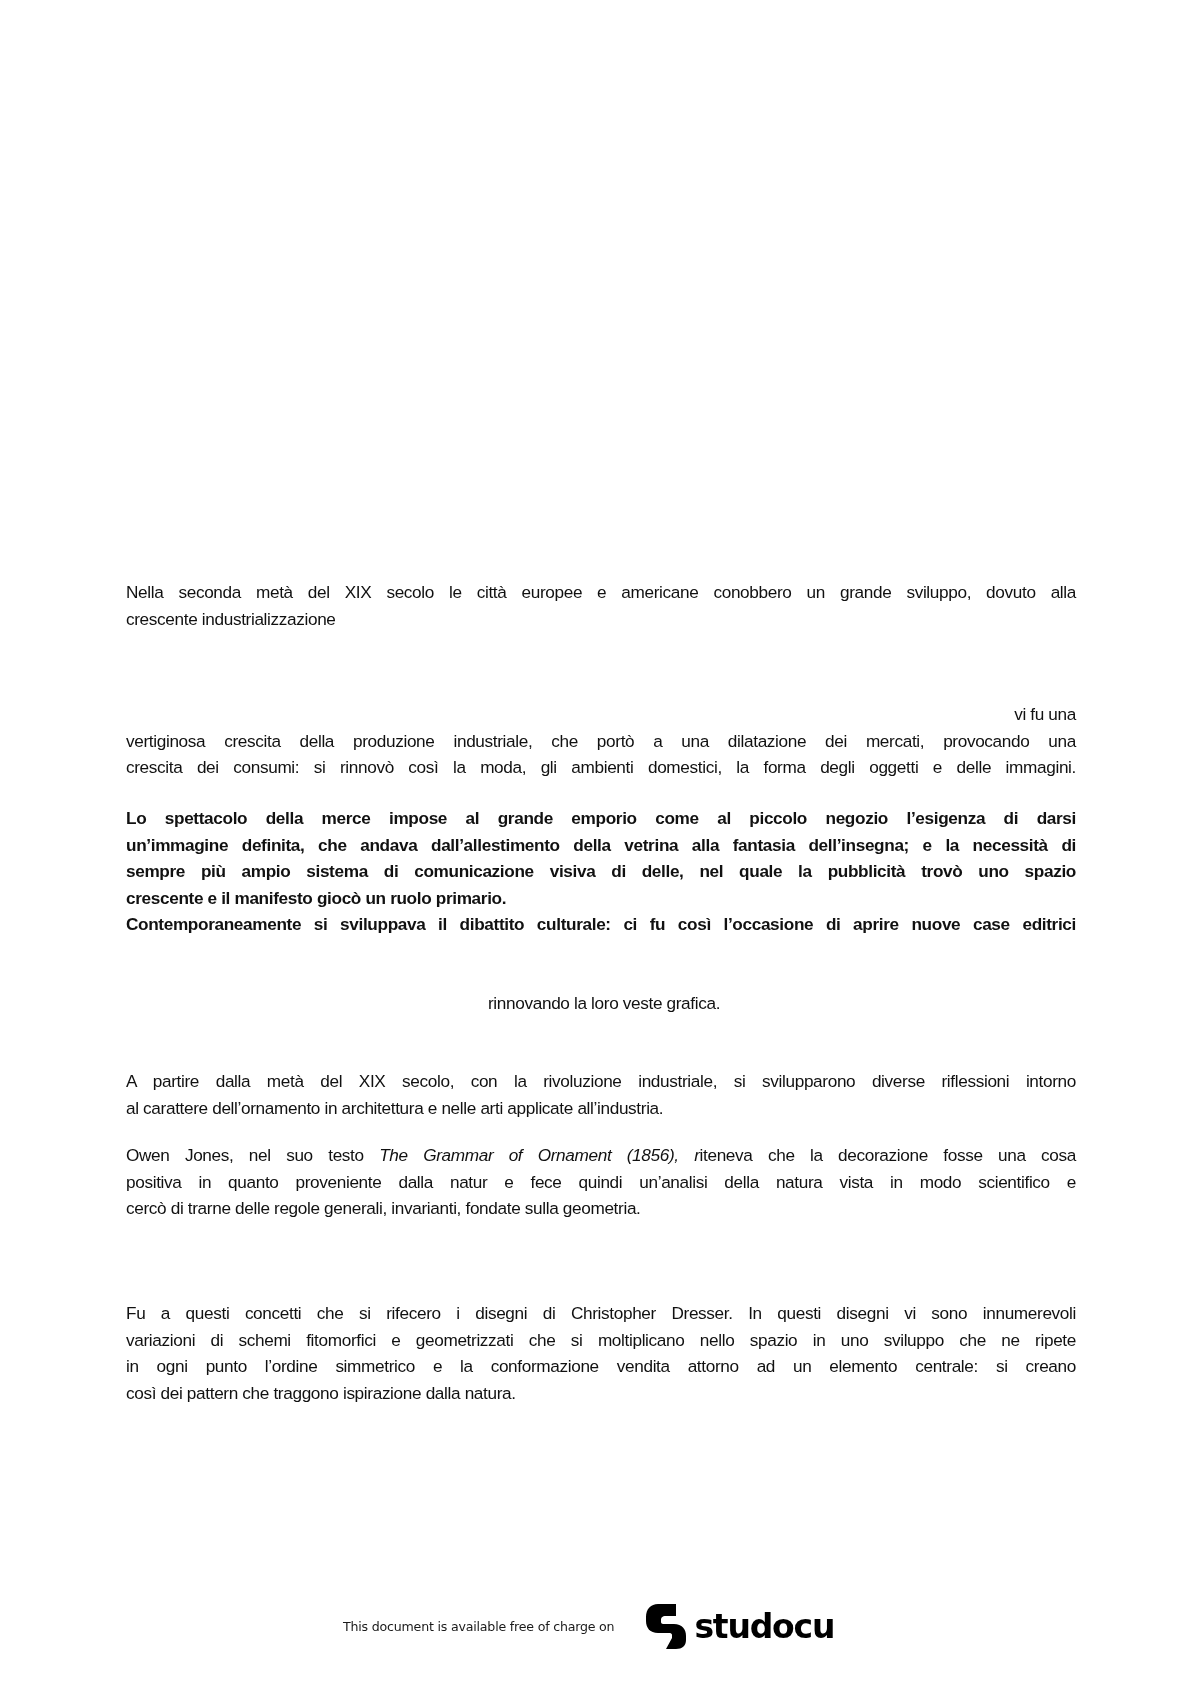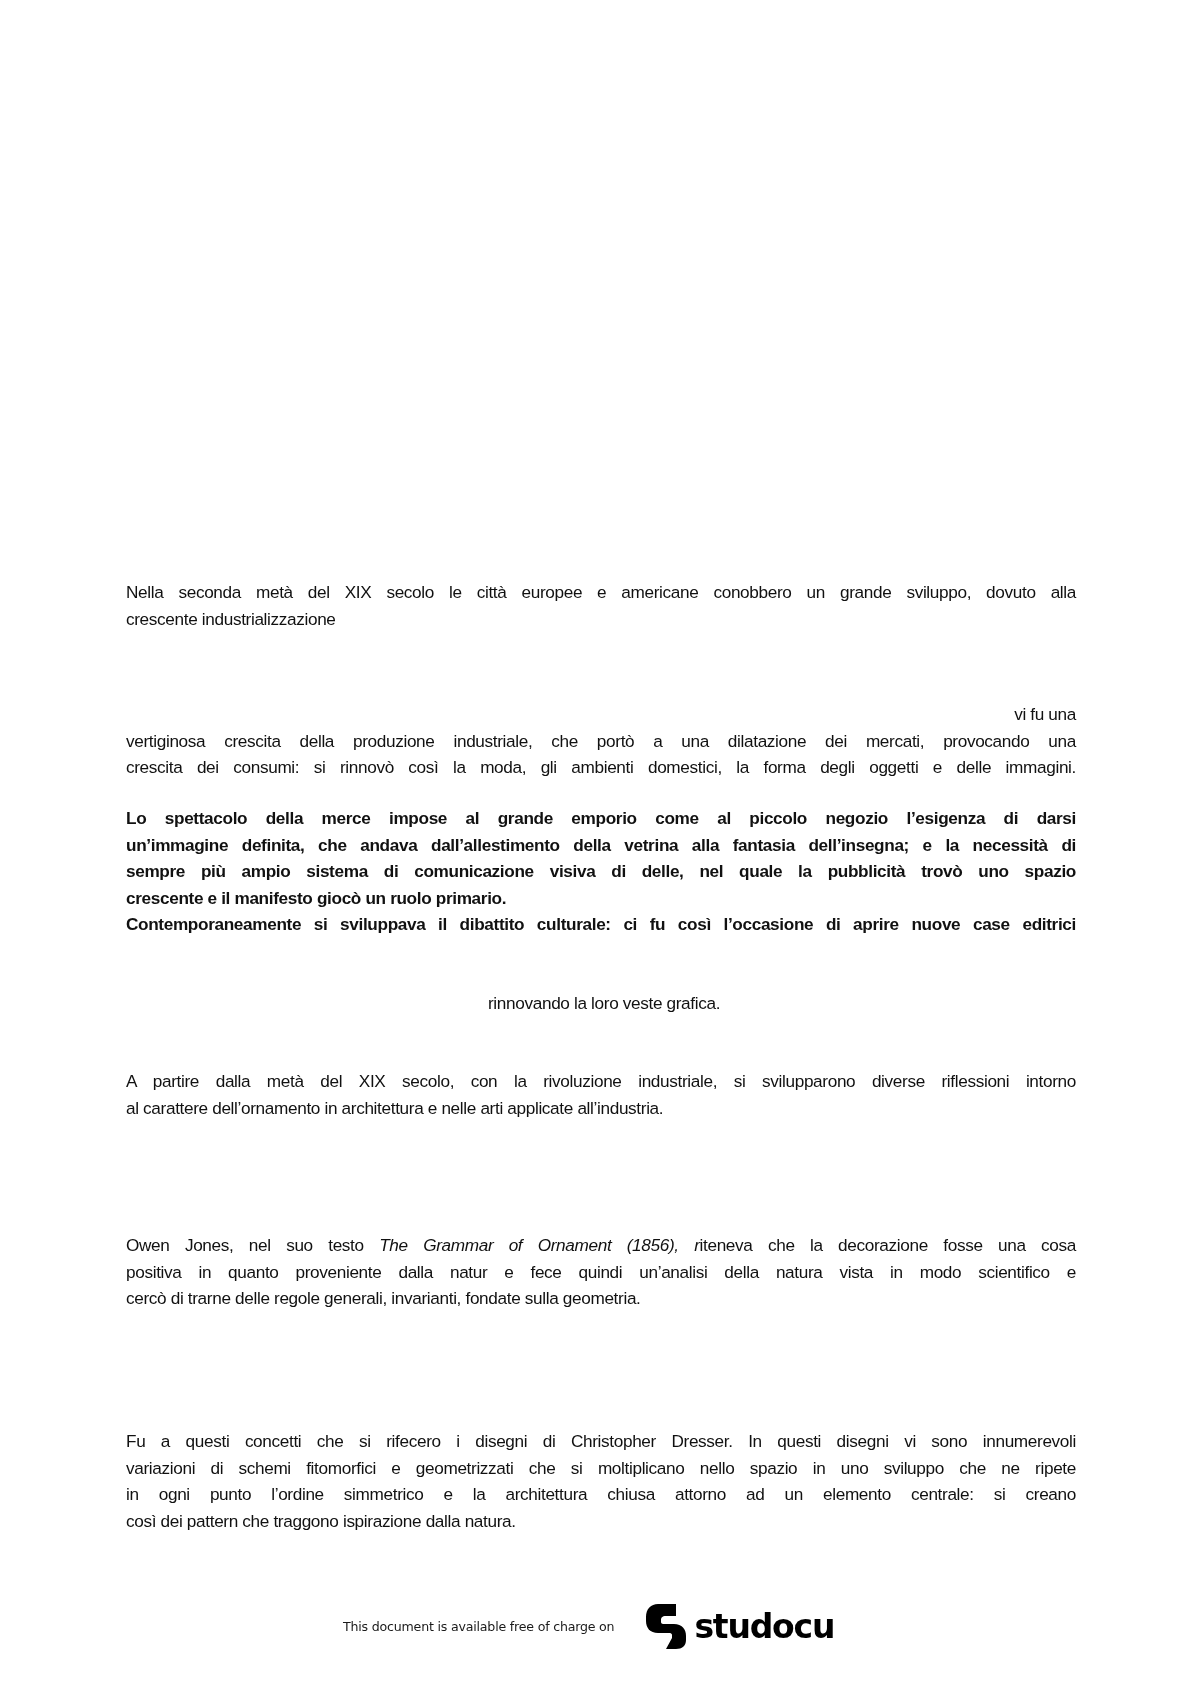--- a/index.html
+++ b/index.html
@@ -20,22 +20,22 @@
     .line { display: block; white-space: nowrap; }
     .jline { display: block; text-align: justify; text-align-last: justify; white-space: normal; }
     .right { text-align: right; }
     .ital { font-style: italic; }
 
     #p1 { top: 567px; margin-top: 12px; }
     #p2 { top: 673px; margin-top: 28px; }
     #p3 { top: 805px; font-weight: bold; }
     #p4 { top: 990px; }
     #p5 { top: 1068px; }
-    #p6 { top: 1232px; }
-    #p7 { top: 1428px; }
+    #p6 { top: 1142px; }
+    #p7 { top: 1300px; }
 
     .rinnovando { position: absolute; left: 0; width: 100%; }
     .rinnovando span { position: absolute; left: 362px; white-space: nowrap; }
 
     .footer {
       position: absolute;
       top: 1604px;
       left: 343px;
       height: 44px;
       display: flex;
@@ -97,21 +97,21 @@
 
   <div class="p" id="p6">
     <span class="jline"><span>Owen Jones, nel suo testo </span><span class="ital">The Grammar of Ornament (1856), r</span><span>iteneva che la decorazione fosse una cosa</span></span>
     <span class="jline">positiva in quanto proveniente dalla natur e fece quindi un’analisi della natura vista in modo scientifico e</span>
     <span class="line">cercò di trarne delle regole generali, invarianti, fondate sulla geometria.</span>
   </div>
 
   <div class="p" id="p7">
     <span class="jline">Fu a questi concetti che si rifecero i disegni di Christopher Dresser. In questi disegni vi sono innumerevoli</span>
     <span class="jline">variazioni di schemi fitomorfici e geometrizzati che si moltiplicano nello spazio in uno sviluppo che ne ripete</span>
-    <span class="jline">in ogni punto l’ordine simmetrico e la architettura chiusa attorno ad un elemento centrale: si creano</span>
+    <span class="jline">in ogni punto l’ordine simmetrico e la conformazione vendita attorno ad un elemento centrale: si creano</span>
     <span class="line">così dei pattern che traggono ispirazione dalla natura.</span>
   </div>
 
   <div class="footer">
     <span class="footer-text">This document is available free of charge on</span>
     <a class="logo">
       <svg class="logo-mark" viewBox="0 0 44 48">
         <path d="M14 2 H32 V14 H22 C18 14 17 16 17 18 L17 20 C17 21 18 22 19 22 L30 22 C38 22 42 27 42 34 L42 38 C42 44 38 47 32 47 L22 47 L28 36 L28 33 C28 32 27 31 26 31 L14 31 C6 31 2 26 2 19 L2 15 C2 7 7 2 14 2 Z" fill="#000000"></path>
       </svg>
       <span class="logo-word">studocu</span>

